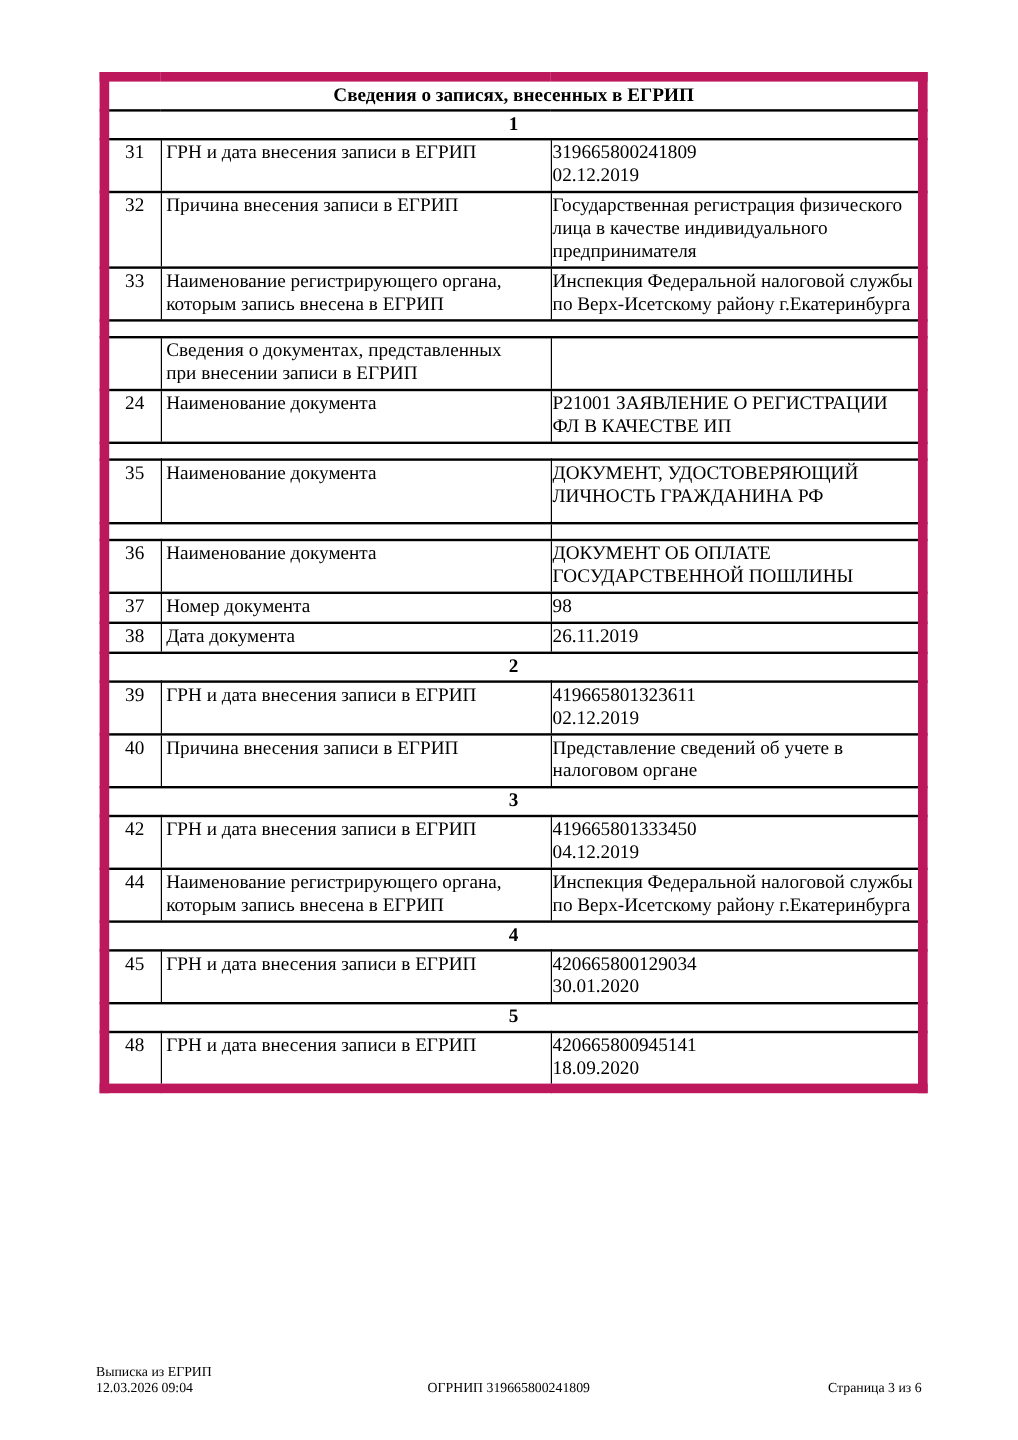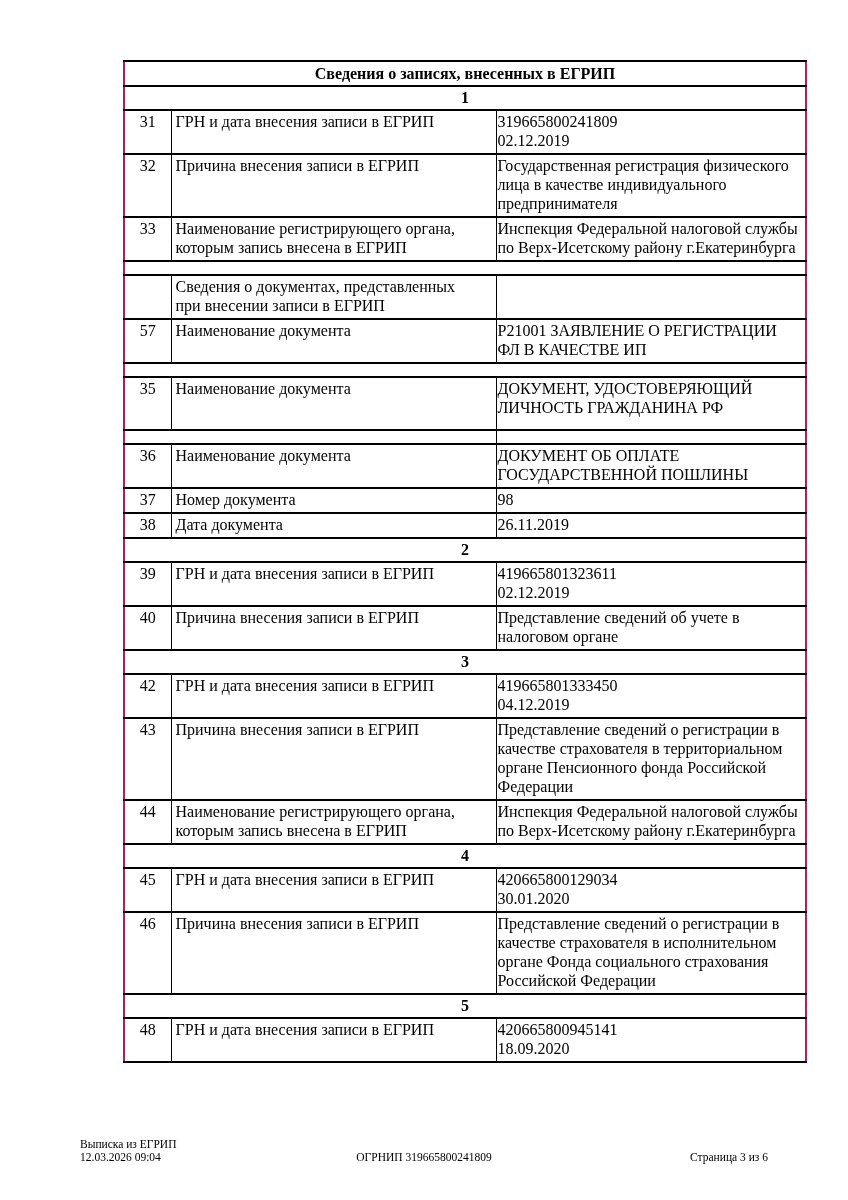--- a/index.html
+++ b/index.html
@@ -15,22 +15,21 @@
     color: #000000;
     overflow: hidden;
   }
   .doc-table {
     position: absolute;
     left: 83px;
     top: 60px;
     width: 682px;
     border-collapse: collapse;
     table-layout: fixed;
-    border: 2px solid #be185d;
-    margin-left: 40px;
+    border: 8px solid #be185d;
   }
   .doc-table col.c-num   { width: 47px; }
   .doc-table col.c-label { width: 325px; }
   .doc-table col.c-value { width: 310px; }
   .doc-table td {
     border: 1px solid #000;
     border-top-width: 2px;
     border-bottom-width: 2px;
     vertical-align: top;
     font-size: 16px;
@@ -125,21 +124,21 @@
       <tr>
         <td class="cell-spacer" colspan="3"></td>
       </tr>
       <tr>
         <td class="cell-num"></td>
         <td class="cell-label">Сведения о документах, представленных
 при внесении записи в ЕГРИП</td>
         <td class="cell-value"></td>
       </tr>
       <tr>
-        <td class="cell-num">57</td>
+        <td class="cell-num">24</td>
         <td class="cell-label">Наименование документа</td>
         <td class="cell-value">Р21001 ЗАЯВЛЕНИЕ О РЕГИСТРАЦИИ
 ФЛ В КАЧЕСТВЕ ИП</td>
       </tr>
       <tr>
         <td class="cell-spacer" colspan="3"></td>
       </tr>
       <tr class="row-tall">
         <td class="cell-num">35</td>
         <td class="cell-label">Наименование документа</td>
@@ -184,50 +183,34 @@
       <tr>
         <td class="cell-section" colspan="3">3</td>
       </tr>
       <tr>
         <td class="cell-num">42</td>
         <td class="cell-label">ГРН и дата внесения записи в ЕГРИП</td>
         <td class="cell-value">419665801333450
 04.12.2019</td>
       </tr>
       <tr>
-        <td class="cell-num">43</td>
-        <td class="cell-label">Причина внесения записи в ЕГРИП</td>
-        <td class="cell-value">Представление сведений о регистрации в
-качестве страхователя в территориальном
-органе Пенсионного фонда Российской
-Федерации</td>
-      </tr>
-      <tr>
         <td class="cell-num">44</td>
         <td class="cell-label">Наименование регистрирующего органа,
 которым запись внесена в ЕГРИП</td>
         <td class="cell-value">Инспекция Федеральной налоговой службы
 по Верх-Исетскому району г.Екатеринбурга</td>
       </tr>
       <tr>
         <td class="cell-section" colspan="3">4</td>
       </tr>
       <tr>
         <td class="cell-num">45</td>
         <td class="cell-label">ГРН и дата внесения записи в ЕГРИП</td>
         <td class="cell-value">420665800129034
 30.01.2020</td>
-      </tr>
-      <tr>
-        <td class="cell-num">46</td>
-        <td class="cell-label">Причина внесения записи в ЕГРИП</td>
-        <td class="cell-value">Представление сведений о регистрации в
-качестве страхователя в исполнительном
-органе Фонда социального страхования
-Российской Федерации</td>
       </tr>
       <tr>
         <td class="cell-section" colspan="3">5</td>
       </tr>
       <tr>
         <td class="cell-num">48</td>
         <td class="cell-label">ГРН и дата внесения записи в ЕГРИП</td>
         <td class="cell-value">420665800945141
 18.09.2020</td>
       </tr>

